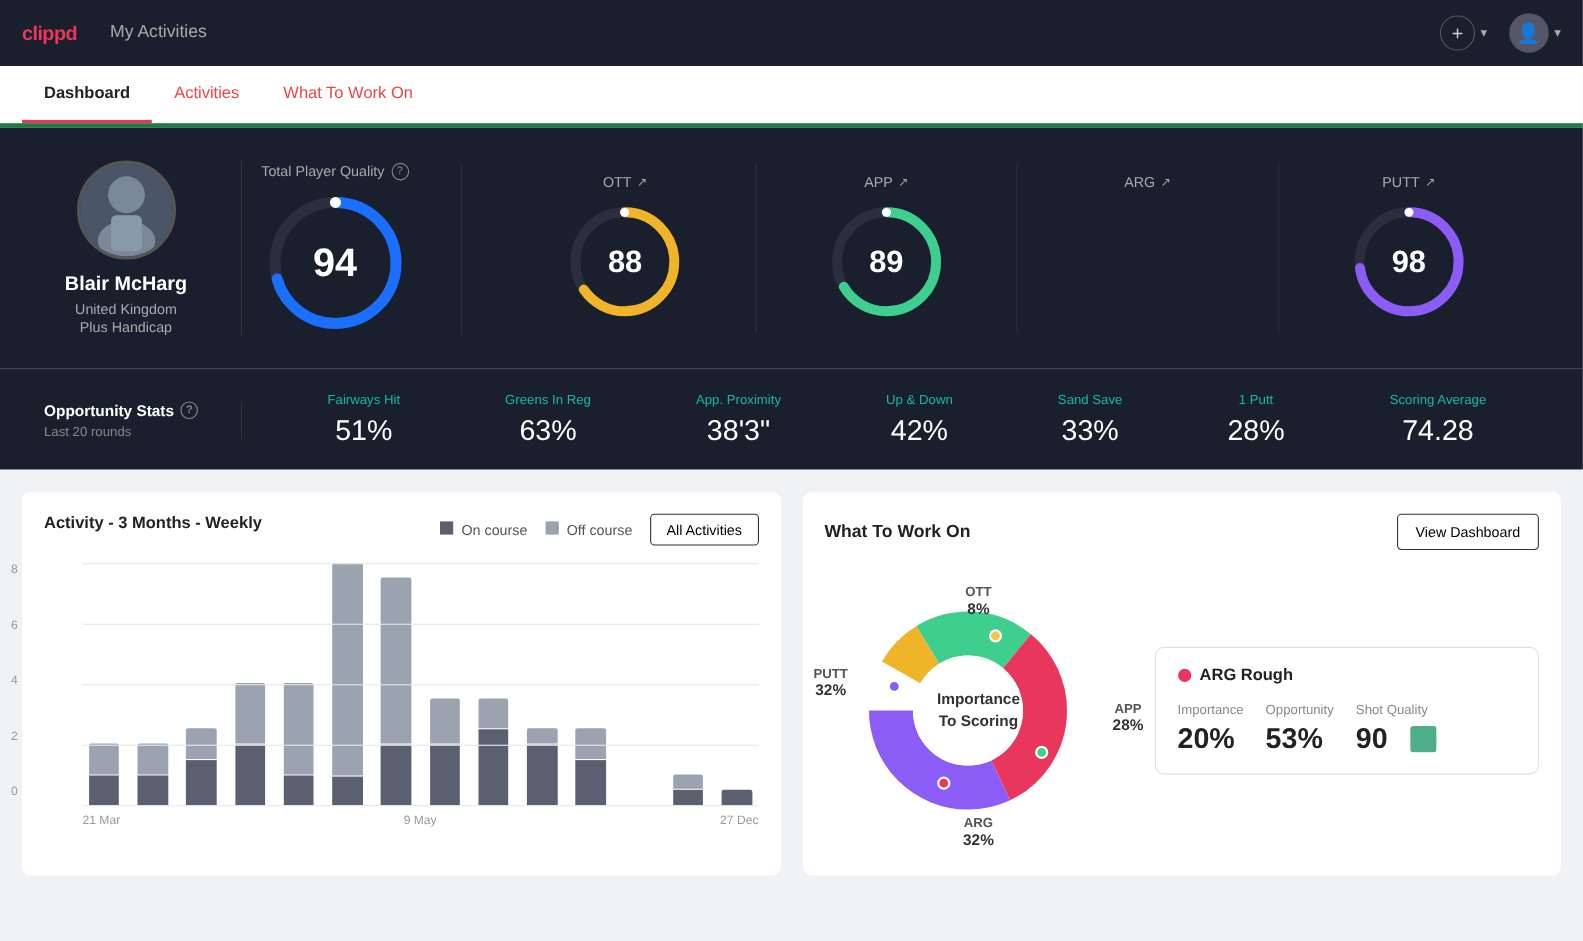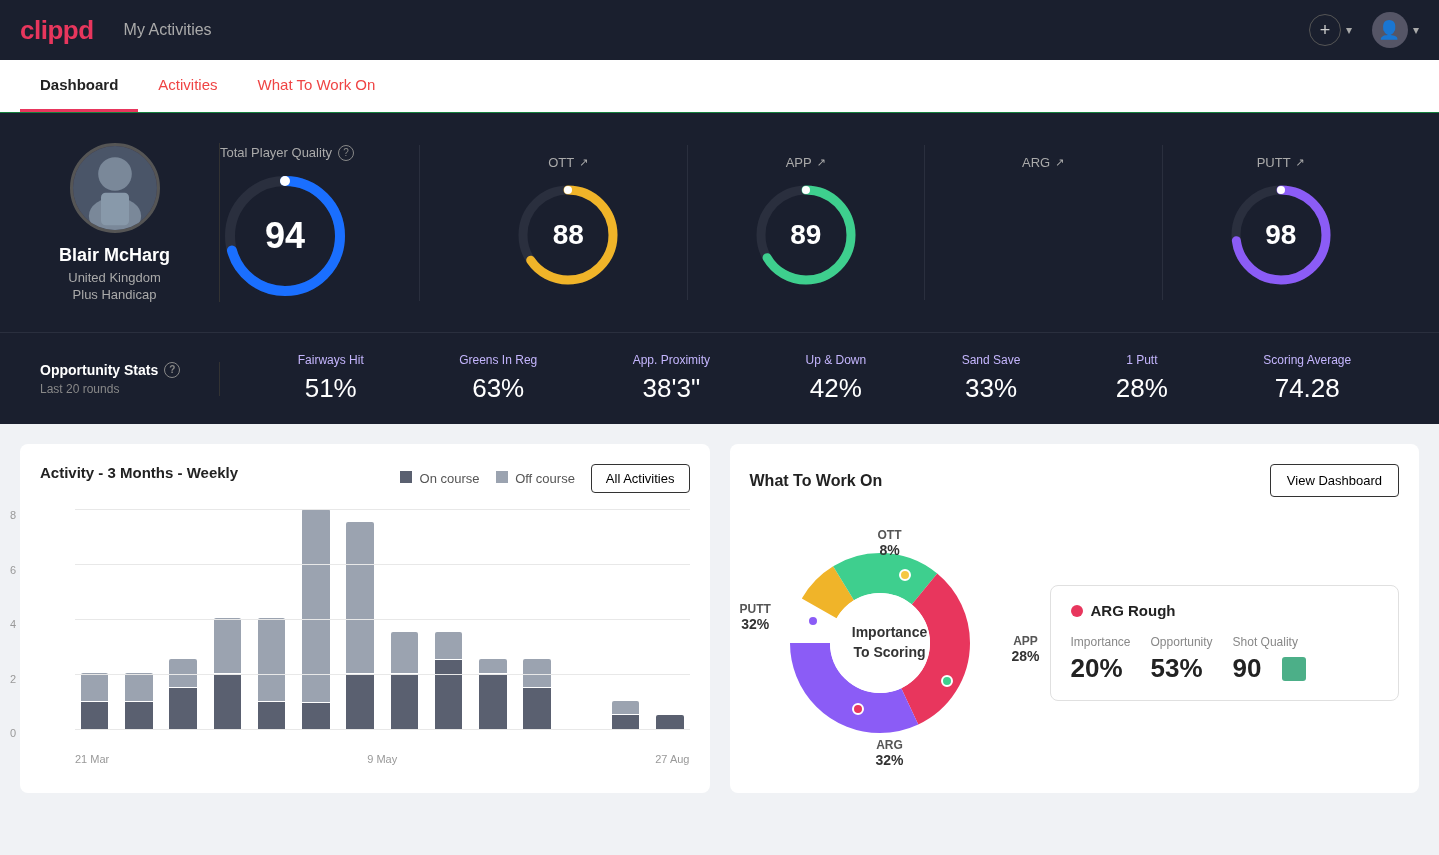--- a/index.html
+++ b/index.html
@@ -13,21 +13,21 @@
       align-items: center;
       padding: 0 20px;
       justify-content: space-between;
     }
     .header-logo {
       display: flex;
       align-items: center;
       gap: 10px;
     }
     .logo-text {
-      font-size: 26px;
+      font-size: 18px;
       font-weight: 700;
       color: #e8365d;
       letter-spacing: -0.5px;
     }
     .header-title {
       color: #aaa;
       font-size: 16px;
       margin-left: 20px;
     }
     .header-right {
@@ -66,21 +66,21 @@
       display: flex;
       align-items: center;
       gap: 5px;
       color: #ccc;
     }
 
     
     .nav-tabs {
       background: #fff;
       display: flex;
-      border-bottom: 1px solid #15803d;
+      border-bottom: 4px solid #15803d;
       padding: 0 20px;
     }
     .nav-tab {
       padding: 16px 20px;
       font-size: 15px;
       color: #ef4444;
       cursor: pointer;
       border-bottom: 3px solid transparent;
       text-decoration: none;
     }
@@ -178,21 +178,21 @@
       transform: translate(-50%, -50%);
       color: #fff;
       font-size: 28px;
       font-weight: 700;
     }
 
     
     .total-quality {
       display: flex;
       flex-direction: column;
-      align-items: flex-start;
+      align-items: center;
       padding-right: 30px;
       border-right: 1px solid #2a2f3e;
       min-width: 200px;
     }
     .total-quality-label {
       color: #aaa;
       font-size: 13px;
       margin-bottom: 10px;
       display: flex;
       align-items: center;
@@ -256,21 +256,21 @@
       flex: 1;
       padding-left: 30px;
       justify-content: space-around;
     }
     .trad-stat-item {
       display: flex;
       flex-direction: column;
       align-items: center;
     }
     .trad-stat-label {
-      color: #c4b5fd;
+      color: #14b8a6;
       font-size: 12px;
       margin-bottom: 6px;
     }
     .trad-stat-value {
       color: #fff;
       font-size: 26px;
       font-weight: 300;
     }
 
     
@@ -700,24 +700,24 @@
             <div style="flex: 1 1 0%; display: flex; flex-direction: column; align-items: center; justify-content: flex-end; height: 100%; gap: 1px;">
               <div style="width: 70%; background: rgb(155, 163, 176); height: 6.25%; min-height: 2px; border-radius: 2px 2px 0px 0px;"></div>
               <div style="width: 70%; background: rgb(90, 96, 112); height: 6.25%; min-height: 2px; border-radius: 0px;"></div>
             </div>
             <div style="flex: 1 1 0%; display: flex; flex-direction: column; align-items: center; justify-content: flex-end; height: 100%; gap: 1px;">
               <div style="width: 70%; background: rgb(90, 96, 112); height: 6.25%; min-height: 2px; border-radius: 2px 2px 0px 0px;"></div>
             </div>
           </div>
       </div>
 
-      <div style="display:flex;justify-content:space-between;padding:4px 0;font-size:11px;color:#999;margin-top:20px;">
+      <div style="display:flex;justify-content:space-between;padding:4px 0;font-size:11px;color:#999;margin-top:4px;">
         <span>21 Mar</span>
         <span>9 May</span>
-        <span>27 Aug</span>
+        <span>27 Dec</span>
       </div>
     </div>
   </div>
 
   <div class="wtwo-panel">
     <div class="wtwo-header">
       <span class="wtwo-title">What To Work On</span>
       <button class="view-dashboard-btn">View Dashboard</button>
     </div>
     <div class="wtwo-content">

